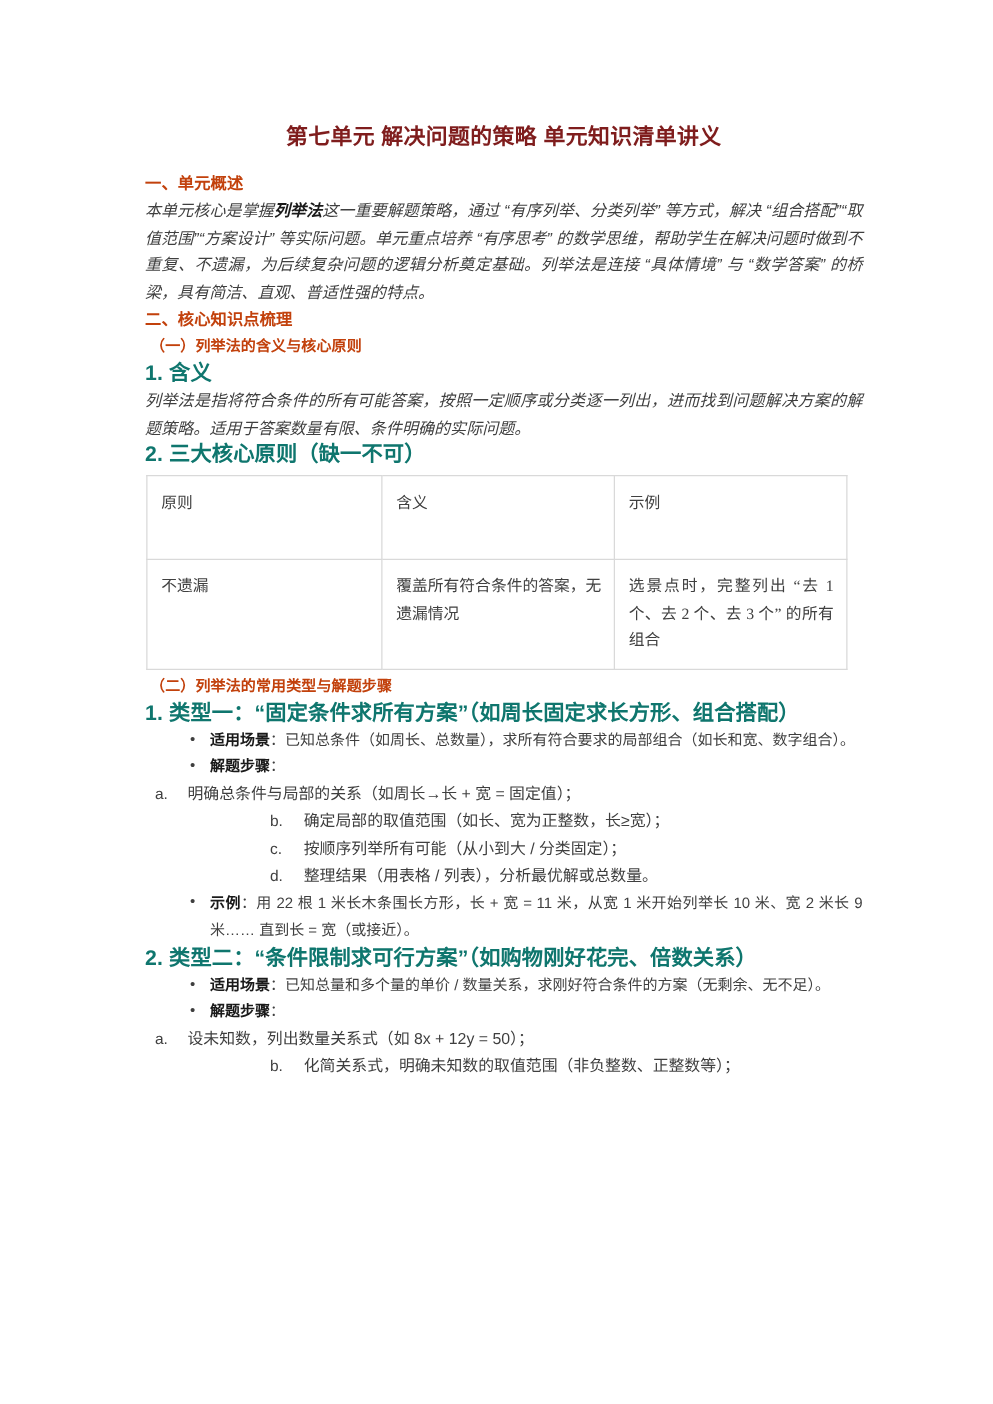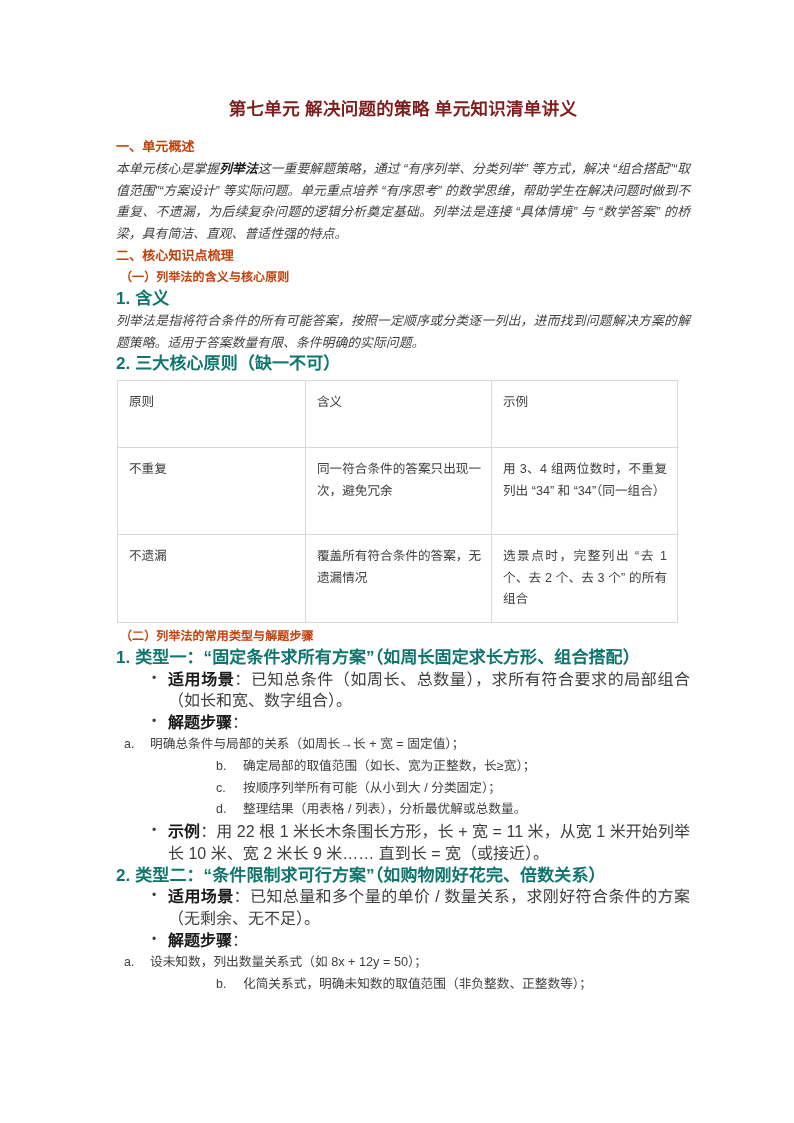--- a/index.html
+++ b/index.html
@@ -79,35 +79,36 @@
   }
   table.principles td {
     border: 1px solid #d9d9d9;
     vertical-align: top;
     padding: 11px 10px 11px 11px;
     font-size: 12.6px;
     line-height: 21.5px;
     color: #404040;
     text-align: justify;
     text-justify: inter-ideograph;
+    font-family: Liberation Serif, serif;
   }
   table.principles tr.head td { height: 44px; }
   table.principles tr.row td { height: 64px; }
   table.principles col.c1 { width: 188px; }
   table.principles col.c2 { width: 186px; }
   table.principles col.c3 { width: 186px; }
 
   ul.bullets {
     list-style: none;
     margin: 0;
     padding: 0;
   }
   ul.bullets > li {
     position: relative;
-    font-size: 16px;
+    font-size: 12px;
     color: #3f3f3f;
     line-height: 21.8px;
     padding-left: 52px;
     text-align: justify;
     text-justify: inter-ideograph;
   }
   ul.bullets > li::before {
     content: "\2022";
     position: absolute;
     left: 36px;
@@ -174,25 +175,20 @@
         <col class="c2">
         <col class="c3">
       </colgroup>
     <tbody>
       <tr class="head">
         <td>原则</td>
         <td>含义</td>
         <td>示例</td>
       </tr>
       <tr class="row">
-        <td>不重复</td>
-        <td>同一符合条件的答案只出现一次，避免冗余</td>
-        <td>用 3、4 组两位数时，不重复列出 “34” 和 “34”（同一组合）</td>
-      </tr>
-      <tr class="row">
         <td>不遗漏</td>
         <td>覆盖所有符合条件的答案，无遗漏情况</td>
         <td>选景点时，完整列出 “去 1 个、去 2 个、去 3 个” 的所有组合</td>
       </tr>
     </tbody>
   </table>
 
   <h3 class="h-sub">（二）列举法的常用类型与解题步骤</h3>
 
   <h4 class="h-num">1. 类型一：“固定条件求所有方案”（如周长固定求长方形、组合搭配）</h4>

